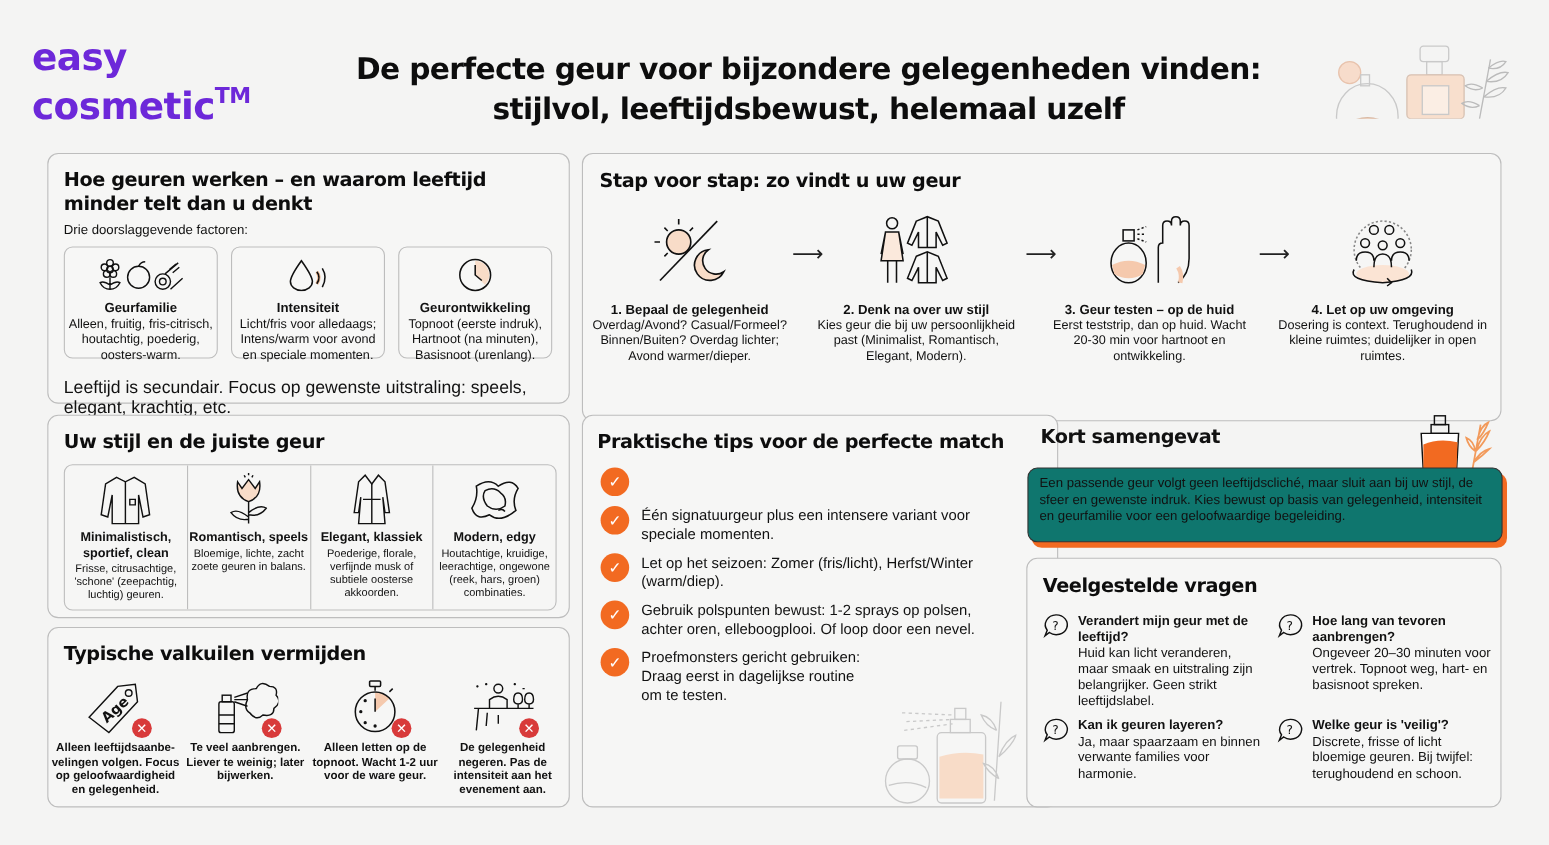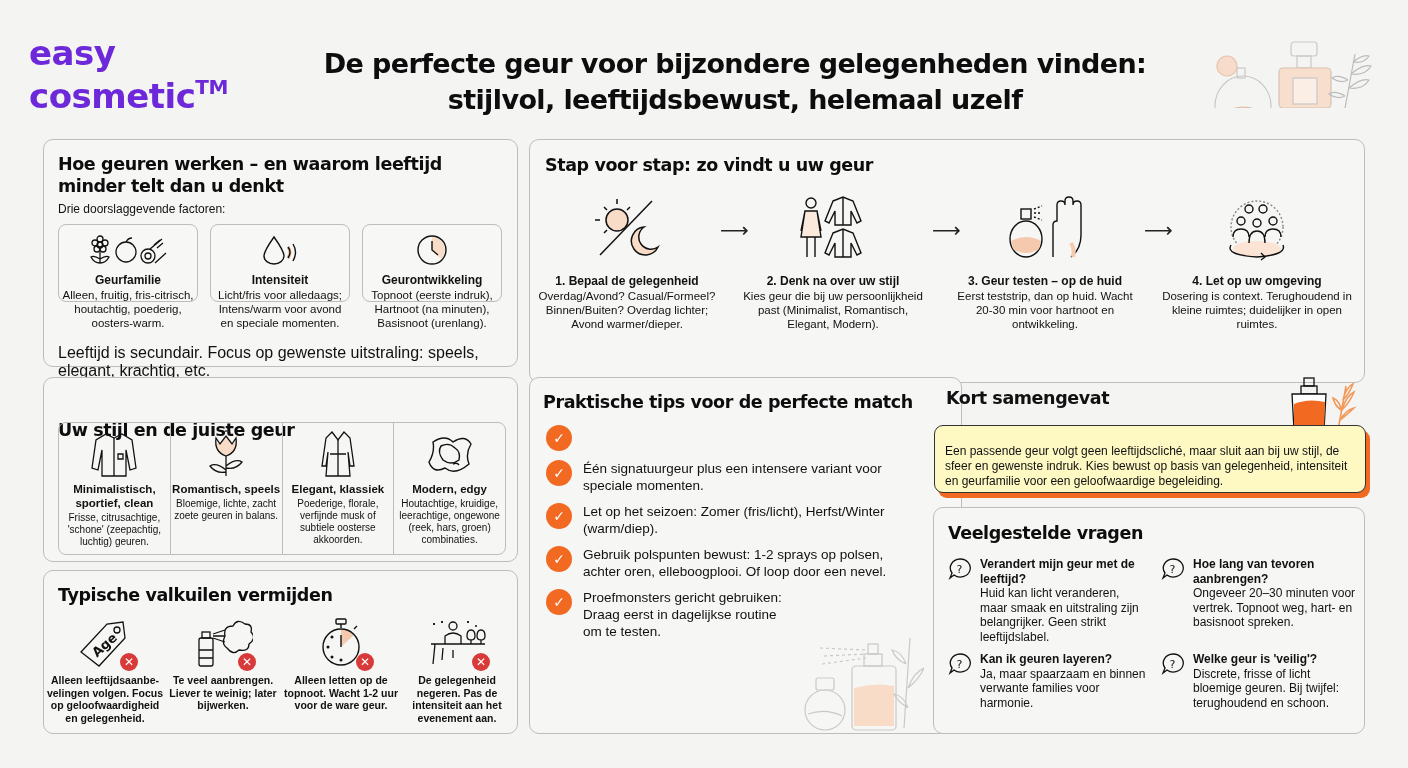--- a/index.html
+++ b/index.html
@@ -32,41 +32,41 @@
   .card h2 {
     font-family: "DejaVu Sans", sans-serif; font-weight: bold;
     font-size: 17.5px; line-height: 22px; color: #0d0d0d; letter-spacing: -0.4px;
   }
 
   
   #c-how { left: 43px; top: 139px; width: 475px; height: 228px; }
   #c-how h2 { position: absolute; left: 14px; top: 13px; width: 450px; }
   #c-how .sub { position: absolute; left: 14px; top: 62px; font-size: 12px; }
   .factor {
-    position: absolute; top: 84px; width: 140px; height: 78px;
+    position: absolute; top: 84px; width: 140px; height: 102px;
     border: 1.3px solid #bdbdbd; border-radius: 8px; background: #f7f7f6;
     text-align: center; padding-top: 6px;
   }
   .factor .ico { height: 38px; display: flex; justify-content: center; align-items: center; gap: 4px; }
   .factor .lbl { font-weight: bold; font-size: 12px; margin-top: 4px; }
   .factor .txt { font-size: 11.5px; line-height: 14px; margin-top: 1px; }
   #c-how .foot { position: absolute; left: 14px; top: 204px; font-size: 16px; }
 
   
   #c-steps { left: 529px; top: 139px; width: 836px; height: 244px; }
   #c-steps h2 { position: absolute; left: 15px; top: 14px; }
   .step { position: absolute; top: 48px; width: 190px; text-align: center; }
   .step .ico { height: 80px; display: flex; align-items: center; justify-content: center; }
   .step .lbl { font-weight: bold; font-size: 12px; margin-top: 6px; }
   .step .txt { font-size: 11.5px; line-height: 14px; margin-top: 1px; }
   .arrow { position: absolute; top: 78px; font-size: 20px; color: #222; }
 
   
   #c-style { left: 43px; top: 377px; width: 475px; height: 185px; }
-  #c-style h2 { position: absolute; left: 14px; top: 13px; margin-top: 28px; }
+  #c-style h2 { position: absolute; left: 14px; top: 13px; }
   .style-grid {
     position: absolute; left: 14px; top: 44px; width: 448px; height: 133px;
     border: 1.3px solid #bdbdbd; border-radius: 8px; display: flex; overflow: hidden;
   }
   .style-cell { flex: 1; border-right: 1.3px solid #bdbdbd; text-align: center; padding-top: 6px; }
   .style-cell:last-child { border-right: none; }
   .style-cell .ico { height: 50px; display: flex; justify-content: center; align-items: center; }
   .style-cell .lbl { font-weight: bold; font-size: 11.5px; line-height: 14px; margin-top: 3px; }
   .style-cell .txt { font-size: 10px; line-height: 12px; margin-top: 2px; padding: 0 3px; }
 
@@ -92,23 +92,23 @@
   }
   .tips .t { font-size: 13.5px; line-height: 17px; color: #111; }
   .tips-deco { position: absolute; left: 270px; top: 250px; }
 
   
   #c-sum-title { position: absolute; left: 946px; top: 388px; }
   #c-sum-title h2 { font-family: "DejaVu Sans", sans-serif; font-weight: bold; font-size: 17.5px; letter-spacing: -0.4px; }
   .sum-deco { position: absolute; left: 1288px; top: 376px; }
   .summary {
     position: absolute; left: 934px; top: 425px; width: 432px; height: 68px;
-    background: #fef9c3; border: 1.5px solid #333; border-radius: 9px;
+    background: #0f766e; border: 1.5px solid #333; border-radius: 9px;
     box-shadow: 4px 5px 0 #f26a21;
-    padding: 18px 10px; font-size: 12px; line-height: 15px;
+    padding: 6px 10px; font-size: 12px; line-height: 15px;
   }
 
   
   #c-faq { left: 933px; top: 507px; width: 432px; height: 227px; }
   #c-faq h2 { position: absolute; left: 14px; top: 14px; }
   .faq { position: absolute; width: 200px; display: flex; gap: 8px; }
   .faq .q-ico { flex: 0 0 24px; }
   .faq .q { font-weight: bold; font-size: 12px; line-height: 14.5px; }
   .faq .a { font-size: 12px; line-height: 14.5px; }
 </style>

